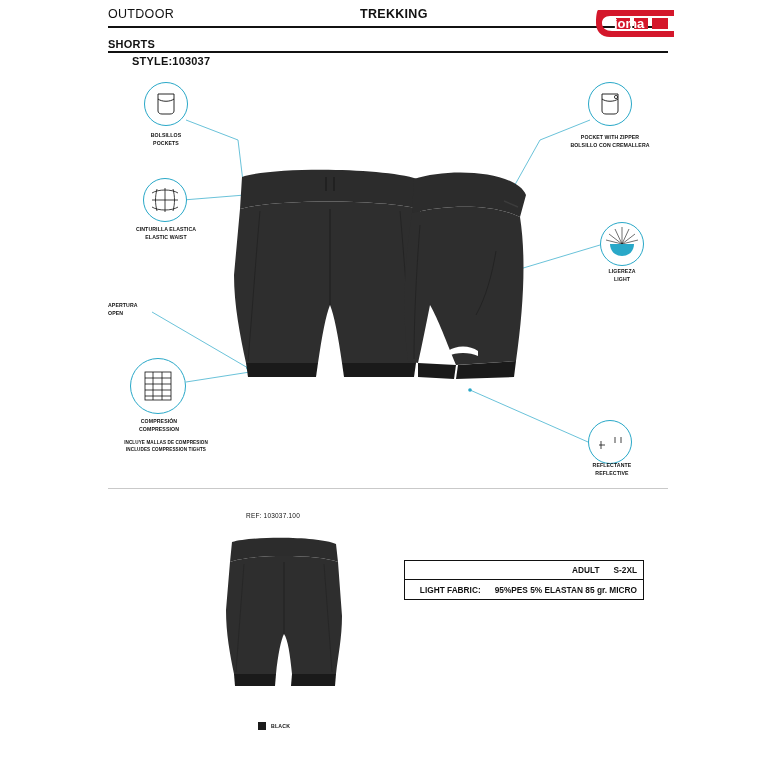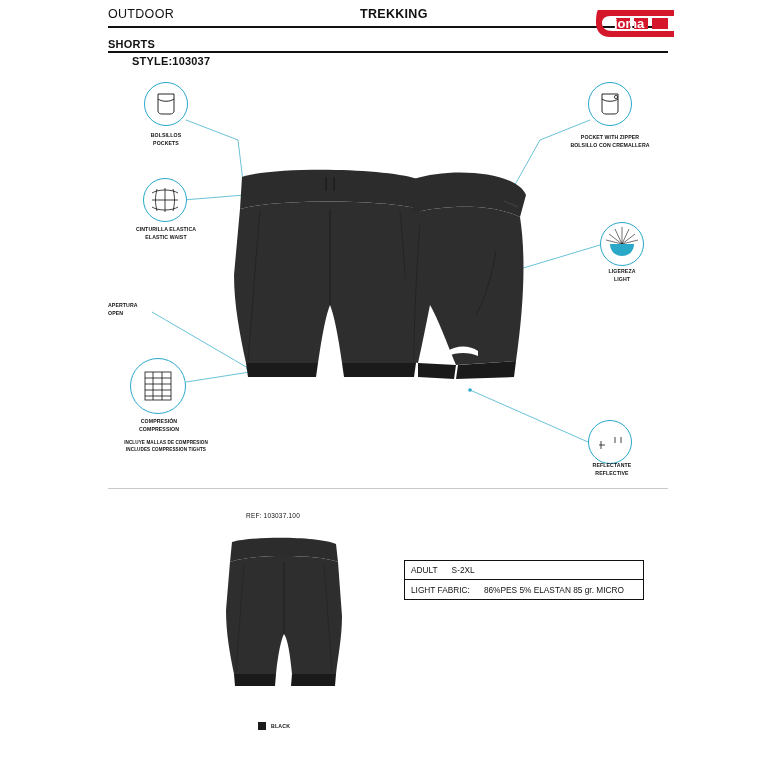--- a/index.html
+++ b/index.html
@@ -121,22 +121,23 @@
     width: 240px;
     border: 1px solid #111;
     box-sizing: border-box;
   }
   .spec-row {
     display: flex;
     align-items: center;
     height: 19px;
     padding: 0 6px;
     font-size: 8.3px;
-    font-weight: normal;
+    font-weight: bold;
     box-sizing: border-box;
+    justify-content: flex-end;
   }
   .spec-row.first { border-bottom: 1px solid #111; }
   .spec-row .k { margin-right: 14px; }
   .swatch-wrap {
     position: absolute;
     left: 258px; top: 722px;
     display: flex;
     align-items: center;
   }
   .swatch {
@@ -318,21 +319,21 @@
     <path d="M68 140 L112 140 L111 152 L67 152 Z" fill="#1a1a1a"></path>
   </svg>
 
   <div class="spec-box">
     <div class="spec-row first">
       <span class="k">ADULT</span>
       <span>S-2XL</span>
     </div>
     <div class="spec-row">
       <span class="k">LIGHT FABRIC:</span>
-      <span>86%PES 5% ELASTAN 85 gr. MICRO</span>
+      <span>95%PES 5% ELASTAN 85 gr. MICRO</span>
     </div>
   </div>
 
   <div class="swatch-wrap">
     <div class="swatch" style="background: rgb(27, 27, 27);"></div>
     <div class="swatch-name">BLACK</div>
   </div>
 
 </div>
 

